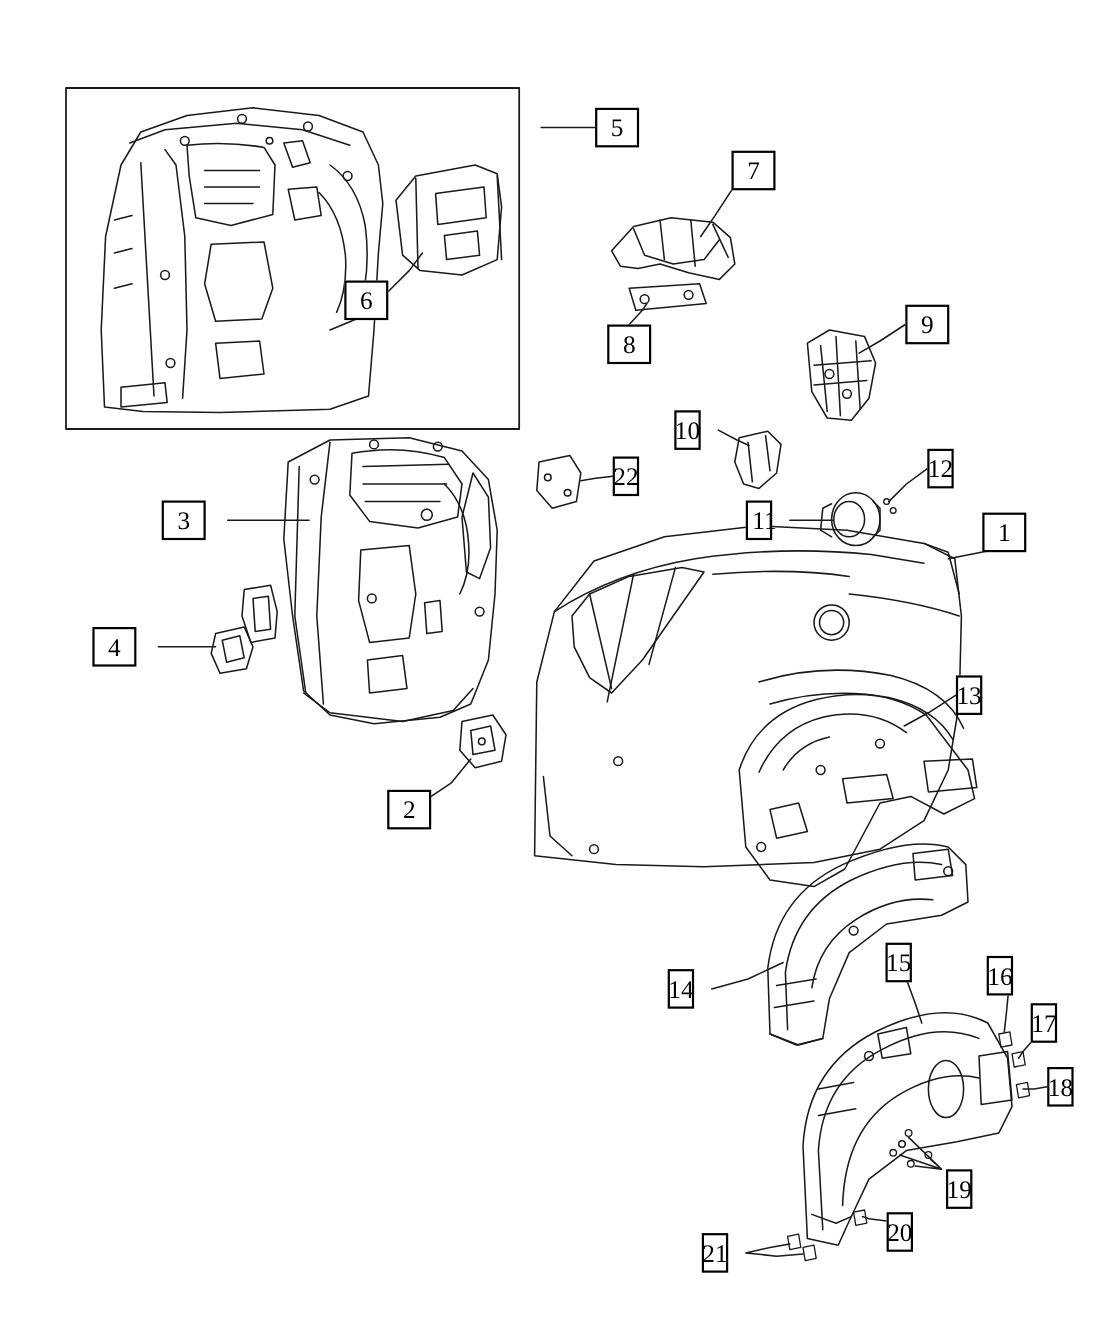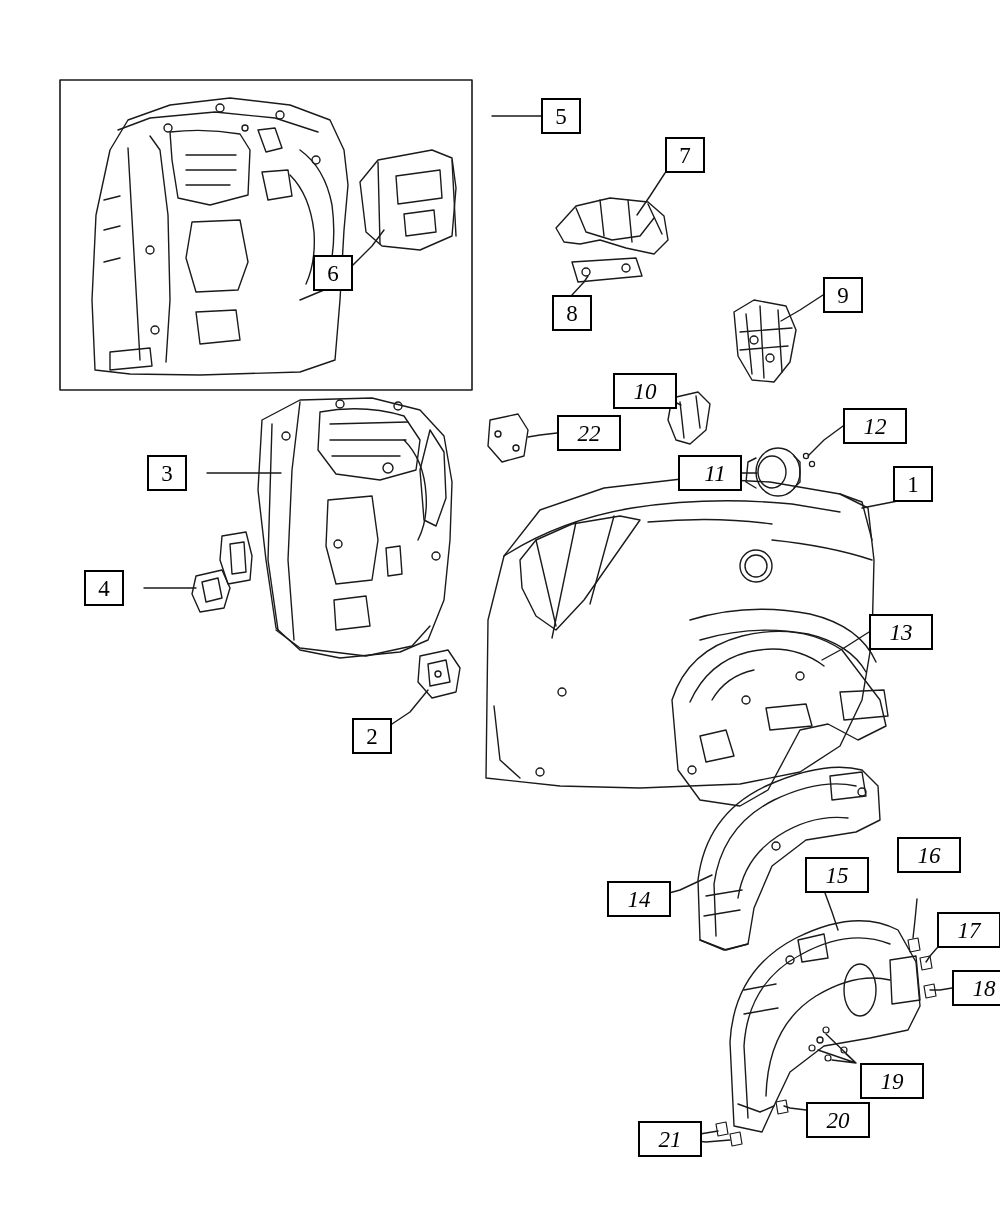--- a/index.html
+++ b/index.html
@@ -34,22 +34,21 @@
     font-size: 23px;
     line-height: 1;
     display: flex;
     align-items: center;
     justify-content: center;
     width: 40px;
     height: 36px;
     user-select: none;
   }
   .callout.wide {
-    width: 64px;
-    font-style: italic;
+    width: 24px;
   }
 </style>
 </head>
 <body>
 
 <div id="diagram">
 
   <svg id="art" viewBox="0 0 1000 1214" xmlns="http://www.w3.org/2000/svg">
     <g fill="none" stroke="#1a1a1a" stroke-width="1.4" stroke-linejoin="round" stroke-linecap="round">
 
@@ -280,21 +279,21 @@
   <div class="callout" style="left:313px; top:255px;">6</div>
   <div class="callout" style="left:665px; top:137px;">7</div>
   <div class="callout" style="left:552px; top:295px;">8</div>
   <div class="callout" style="left:823px; top:277px;">9</div>
   <div class="callout wide" style="left:613px; top:373px;">10</div>
   <div class="callout wide" style="left:678px; top:455px;padding-left:10px;">11</div>
   <div class="callout wide" style="left:843px; top:408px;">12</div>
   <div class="callout wide" style="left:869px; top:614px;">13</div>
   <div class="callout wide" style="left:607px; top:881px;text-align:right;">14</div>
   <div class="callout wide" style="left:805px; top:857px;">15</div>
-  <div class="callout wide" style="left:897px; top:837px;text-align:right;">16</div>
+  <div class="callout wide" style="left:897px; top:869px;text-align:right;">16</div>
   <div class="callout wide" style="left:937px; top:912px;">17</div>
   <div class="callout wide" style="left:952px; top:970px;">18</div>
   <div class="callout wide" style="left:860px; top:1063px;text-align:right;">19</div>
   <div class="callout wide" style="left:806px; top:1102px;">20</div>
   <div class="callout wide" style="left:638px; top:1121px;">21</div>
   <div class="callout wide" style="left:557px; top:415px;">22</div>
 
 </div>
 
 </body></html>

